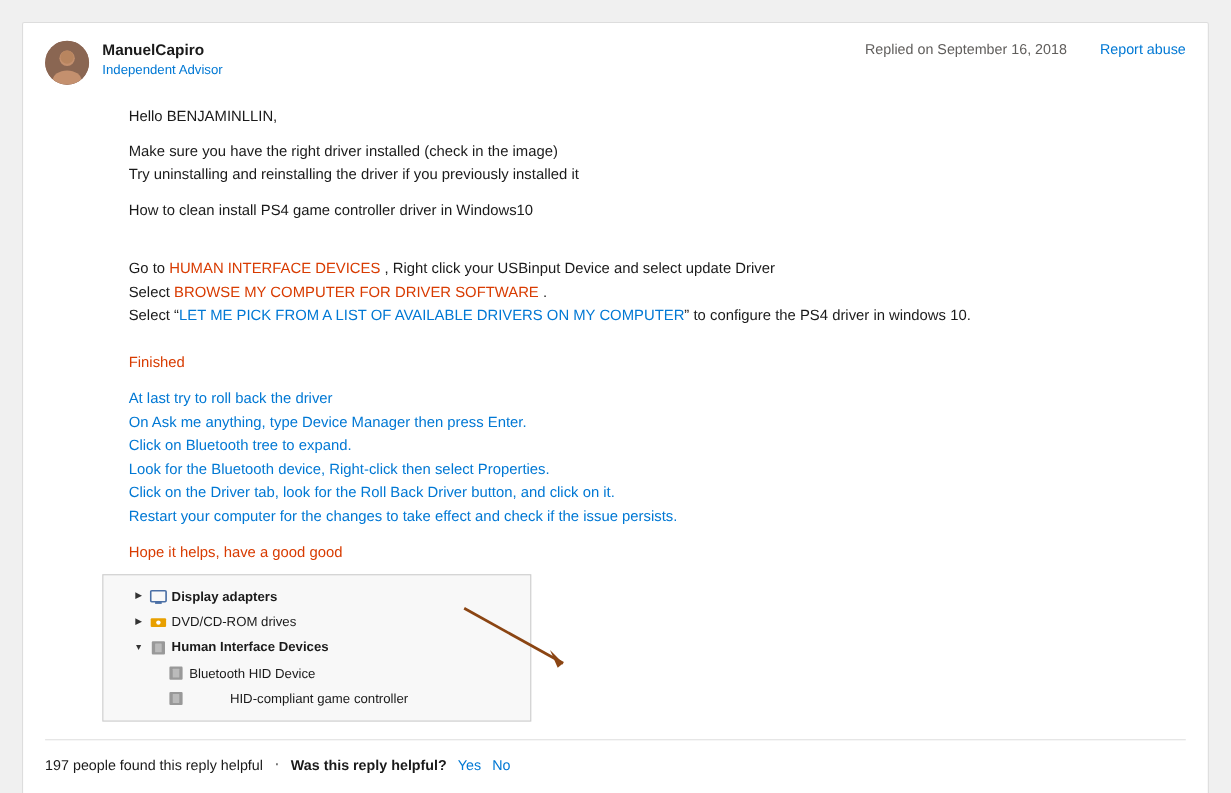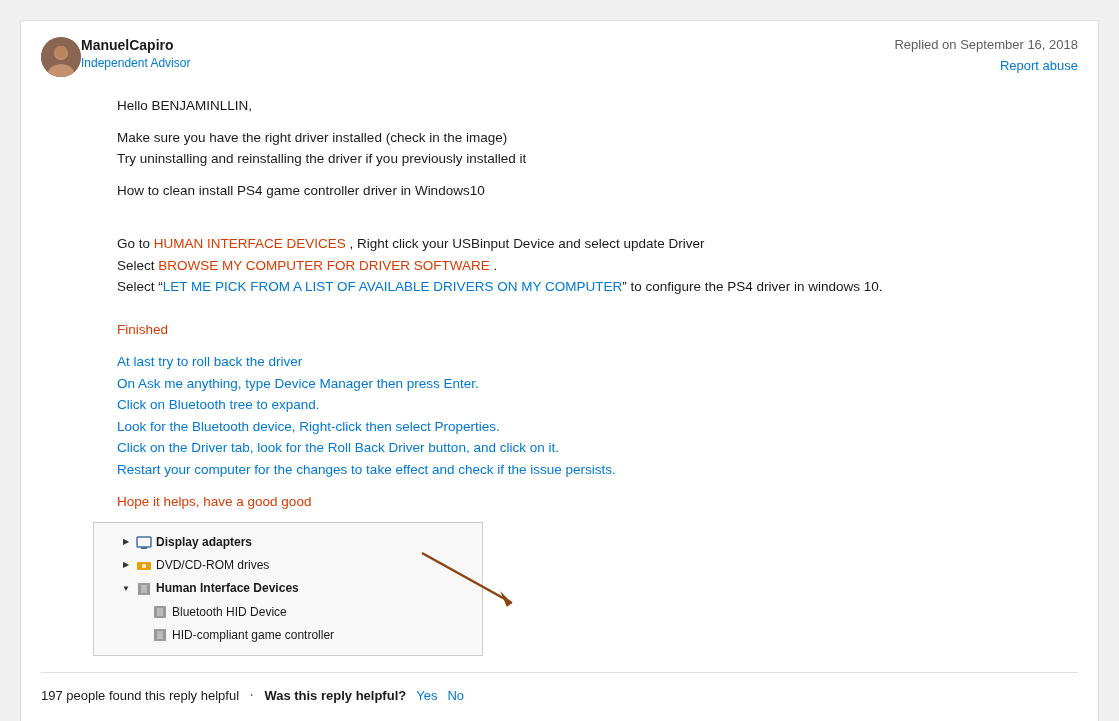--- a/index.html
+++ b/index.html
@@ -25,21 +25,21 @@
     }
     .reply-header {
       display: flex;
       justify-content: space-between;
       align-items: flex-start;
       margin-bottom: 18px;
     }
     .user-info {
       display: flex;
       align-items: flex-start;
-      gap: 0;
+      gap: 12px;
     }
     .avatar {
       width: 40px;
       height: 40px;
       border-radius: 50%;
       background: #8B6050;
       overflow: hidden;
       flex-shrink: 0;
       display: flex;
       align-items: center;
@@ -54,21 +54,21 @@
       color: #1a1a1a;
       font-size: 14px;
       font-weight: 600;
     }
     .user-role {
       color: #0078d4;
       font-size: 12px;
     }
     .reply-meta {
       display: flex;
-      flex-direction: column;
+      flex-direction: row;
       align-items: flex-end;
       gap: 6px;
     }
     .reply-date {
       color: #605e5c;
       font-size: 13px;
     }
     .report-abuse {
       color: #0078d4;
       font-size: 13px;
@@ -254,21 +254,21 @@
               <rect x="5" y="3" width="6" height="8" rx="0.5" fill="#bbb"></rect>
             </svg>
           <span style="font-size:12px;">Bluetooth HID Device</span>
         </div>
 
         <div class="dm-row dm-indent-3">
           <svg width="16" height="14" viewBox="0 0 16 14">
               <rect x="2" y="1" width="12" height="12" rx="1" fill="#999"></rect>
               <rect x="5" y="3" width="6" height="8" rx="0.5" fill="#bbb"></rect>
             </svg>
-          <span style="font-size:12px;">HID-compliant game controller</span>
+          <span style="font-size:12px;margin-left:37px;">HID-compliant game controller</span>
         </div>
       </div>
 
     </div>
 
     <div class="helpful-bar">
       <span class="helpful-count">197 people found this reply helpful</span>
       <span class="helpful-dot">·</span>
       <span class="helpful-question">Was this reply helpful?</span>
       <button class="helpful-btn">Yes</button>

